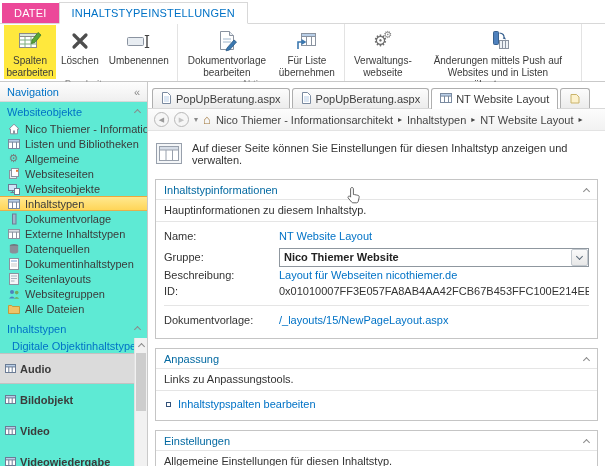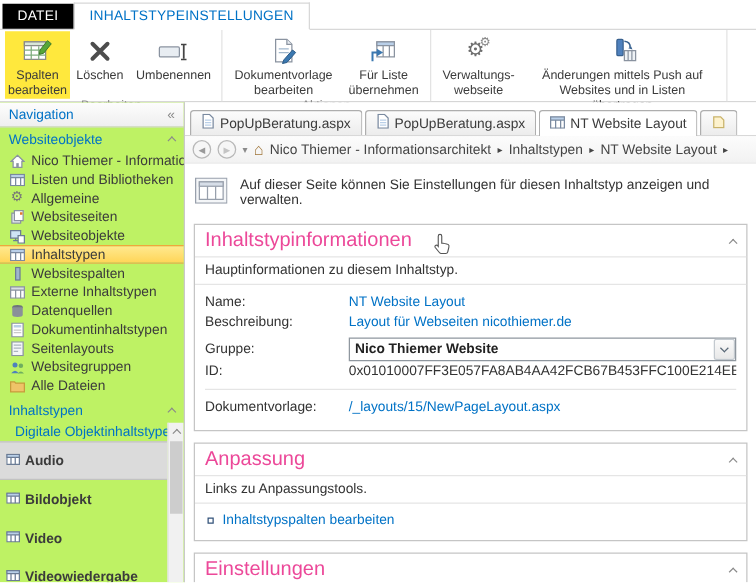--- a/index.html
+++ b/index.html
@@ -3,34 +3,34 @@
 <meta charset="utf-8">
 <style>
   * { box-sizing: border-box; margin: 0; padding: 0; }
   html,body { width:605px; height:466px; overflow:hidden; }
   body { font-family:"Liberation Sans","DejaVu Sans",sans-serif; font-size:11px; color:#333; background:#fff; }
   .screen { position:relative; width:605px; height:466px; overflow:hidden; background:#fff; }
 
   
   .ribbon-tabs { display:flex; align-items:flex-end; height:23px; background:#fff; padding-left:2px; }
   .rtab { padding:4px 12px 4px; font-size:11px; letter-spacing:.2px; cursor:default; }
-  .rtab.file { background:#000000; color:#fff; }
+  .rtab.file { background:#ec4899; color:#fff; }
   .rtab.active { color:#0072c6; background:#fff; border:1px solid #d8d8d8; border-bottom:1px solid #fff; margin-bottom:-1px; position:relative; z-index:2; }
   .ribbon-body { height:59px; display:flex; align-items:stretch; border-top:1px solid #d8d8d8; border-bottom:1px solid #c9c9c9; padding-left:1px; background:#fff; }
   .rgroup { display:flex; flex-direction:column; border-right:1px solid #e3e3e3; padding:1px 3px 0; }
   .rbtns { display:flex; flex:1; align-items:stretch; }
   .rbtn { display:flex; flex-direction:column; align-items:center; padding:2px 5px 0; font-size:10px; color:#3b3b3b; text-align:center; line-height:1.18; cursor:default; }
   .rbtn.highlight { background:#ffe83d; }
   .ricon { height:28px; display:flex; align-items:center; justify-content:center; }
   .rgroup-label { height:13px; line-height:12px; text-align:center; color:#8a8a8a; font-size:10px; }
   .gear-big { font-size:16px; color:#6d6d6d; line-height:16px; }
   .gear-small { font-size:10px; color:#8a8a8a; margin-left:-4px; margin-top:-12px; }
 
   
-  .nav { position:absolute; top:82px; left:0; width:148px; bottom:0; background:#bef264; border-right:1px solid #c9c9c9; display:flex; flex-direction:column; overflow:hidden; }
+  .nav { position:absolute; top:82px; left:0; width:148px; bottom:0; background:#5eead4; border-right:1px solid #c9c9c9; display:flex; flex-direction:column; overflow:hidden; }
   .nav-title-bar { height:20px; display:flex; align-items:center; justify-content:space-between; padding:0 7px; color:#0072c6; background:linear-gradient(#fdfdfd,#efefef); border-bottom:1px solid #d8d8d8; }
   .nav-sec-title { height:19px; display:flex; align-items:center; justify-content:space-between; padding:0 7px; color:#0072c6; }
   .nav-item { height:15px; display:flex; align-items:center; gap:5px; padding-left:7px; color:#3b3b3b; white-space:nowrap; cursor:default; }
   .nav-item .nico { width:13px; display:flex; justify-content:center; flex:none; }
   .nav-item.selected { background:linear-gradient(#ffe98f,#ffd558); border-top:1px solid #f0a73c; border-bottom:1px solid #e4b04e; }
   .chev { display:inline-block; width:5px; height:5px; border-left:1px solid #8a8a8a; border-top:1px solid #8a8a8a; transform:rotate(45deg); margin-top:2px; }
   .ct-wrap { flex:1; position:relative; overflow:hidden; }
   .ct-list { position:absolute; inset:0 13px 0 0; }
   .ct-group-title { height:15px; display:flex; align-items:center; gap:4px; padding-left:12px; color:#0072c6; white-space:nowrap; }
   .ct-group-title .dash { flex:1; border-top:1px solid #9fb6cc; margin-right:3px; }
@@ -53,21 +53,21 @@
   .crumb-home { color:#a0763a; font-size:13px; line-height:12px; }
   .crumb { color:#444; }
   .crumb-sep { font-size:8px; color:#444; }
 
   .content { flex:1; padding:6px 5px 0 5px; overflow:hidden; background:#fff; }
   .intro { display:flex; align-items:center; gap:10px; margin:5px 2px 13px 3px; }
   .intro-text { color:#333; }
 
   .section { border:1px solid #c5c5c5; margin:0 2px 9px 2px; background:#fff; }
   .sec-head { display:flex; align-items:center; justify-content:space-between; padding:4px 8px 3px; border-bottom:1px solid #e5e5e5; }
-  .sec-title { color:#ec4899; font-size:16px; }
+  .sec-title { color:#0369a1; font-size:11px; }
   .sec-sub { padding:4px 8px 5px; border-bottom:1px solid #e5e5e5; color:#333; }
   .fields { padding:7px 8px 9px; }
   .frow { display:flex; line-height:15px; margin-bottom:1px; }
   .flabel { width:115px; flex:none; color:#333; }
   .fvalue-link { color:#0072c6; }
   .fvalue { color:#333; white-space:nowrap; overflow:hidden; }
   .frow.gap-top { margin-top:6px; }
   .select { flex:1; height:19px; border:1px solid #8f979f; background:#fff; display:flex; align-items:center; margin-top:-2px; }
   .select .sel-text { flex:1; padding:0 4px; font-weight:bold; color:#222; }
   .select .sel-btn { width:17px; height:17px; border:1px solid #c3c9cf; border-radius:2px; background:linear-gradient(#fafafa,#e8e8e8); display:flex; align-items:center; justify-content:center; margin-right:0px; }
@@ -253,21 +253,21 @@
           </svg>
         </span>
       <span>Inhaltstypen</span>
     </div>
     <div class="nav-item">
       <span class="nico">
           <svg width="12" height="12">
             <rect x="4.5" y="1" width="3.5" height="10" fill="#9fb6cc" stroke="#6b7c95"></rect>
           </svg>
         </span>
-      <span>Websitespalten</span>
+      <span>Dokumentvorlage</span>
     </div>
     <div class="nav-item">
       <span class="nico">
           <svg width="12" height="10">
             <rect x="0.5" y="0.5" width="11" height="9" fill="#fff" stroke="#8a93a0"></rect>
             <rect x="0.5" y="0.5" width="11" height="2.6" fill="#d9dee4" stroke="#8a93a0"></rect>
             <line x1="4.5" y1="3" x2="4.5" y2="9.5" stroke="#8a93a0"></line>
             <line x1="8.5" y1="3" x2="8.5" y2="9.5" stroke="#8a93a0"></line>
           </svg>
         </span>
@@ -462,35 +462,35 @@
       <div class="section">
         <div class="sec-head">
           <span class="sec-title">Inhaltstypinformationen</span>
           <span class="chev"></span>
         </div>
         <div class="sec-sub">Hauptinformationen zu diesem Inhaltstyp.</div>
         <div class="fields">
           <div class="frow">
             <span class="flabel">Name:</span>
             <span class="fvalue-link">NT Website Layout</span>
-          </div>
-          <div class="frow">
-            <span class="flabel">Beschreibung:</span>
-            <span class="fvalue-link">Layout für Webseiten nicothiemer.de</span>
           </div>
           <div class="frow gap-top">
             <span class="flabel">Gruppe:</span>
             <span class="select">
               <span class="sel-text">Nico Thiemer Website</span>
               <span class="sel-btn">
                   <span class="chev-dn"></span>
                 </span>
             </span>
           </div>
           <div class="frow">
+            <span class="flabel">Beschreibung:</span>
+            <span class="fvalue-link">Layout für Webseiten nicothiemer.de</span>
+          </div>
+          <div class="frow">
             <span class="flabel">ID:</span>
             <span class="fvalue">0x01010007FF3E057FA8AB4AA42FCB67B453FFC100E214EEE741181F4E9F7ACC4327...</span>
           </div>
           <div class="fdivider"></div>
           <div class="frow">
             <span class="flabel">Dokumentvorlage:</span>
             <span class="fvalue-link">/_layouts/15/NewPageLayout.aspx</span>
           </div>
         </div>
       </div>

